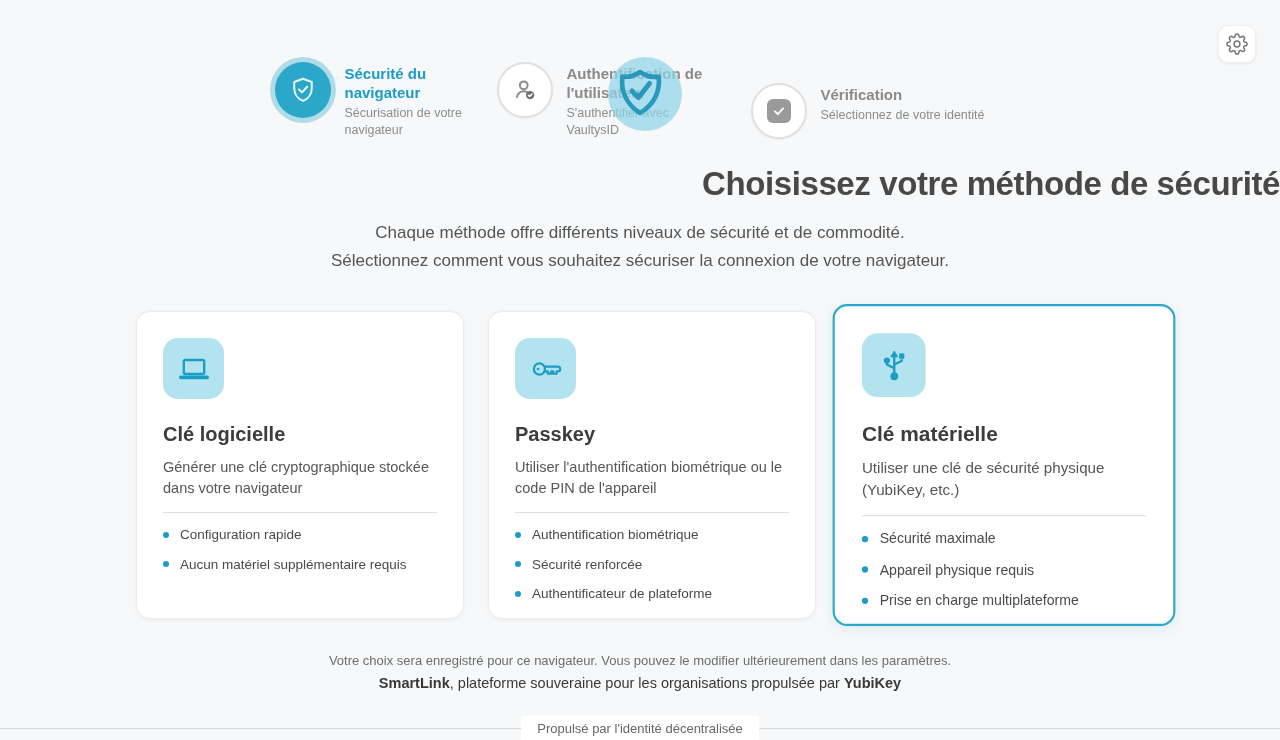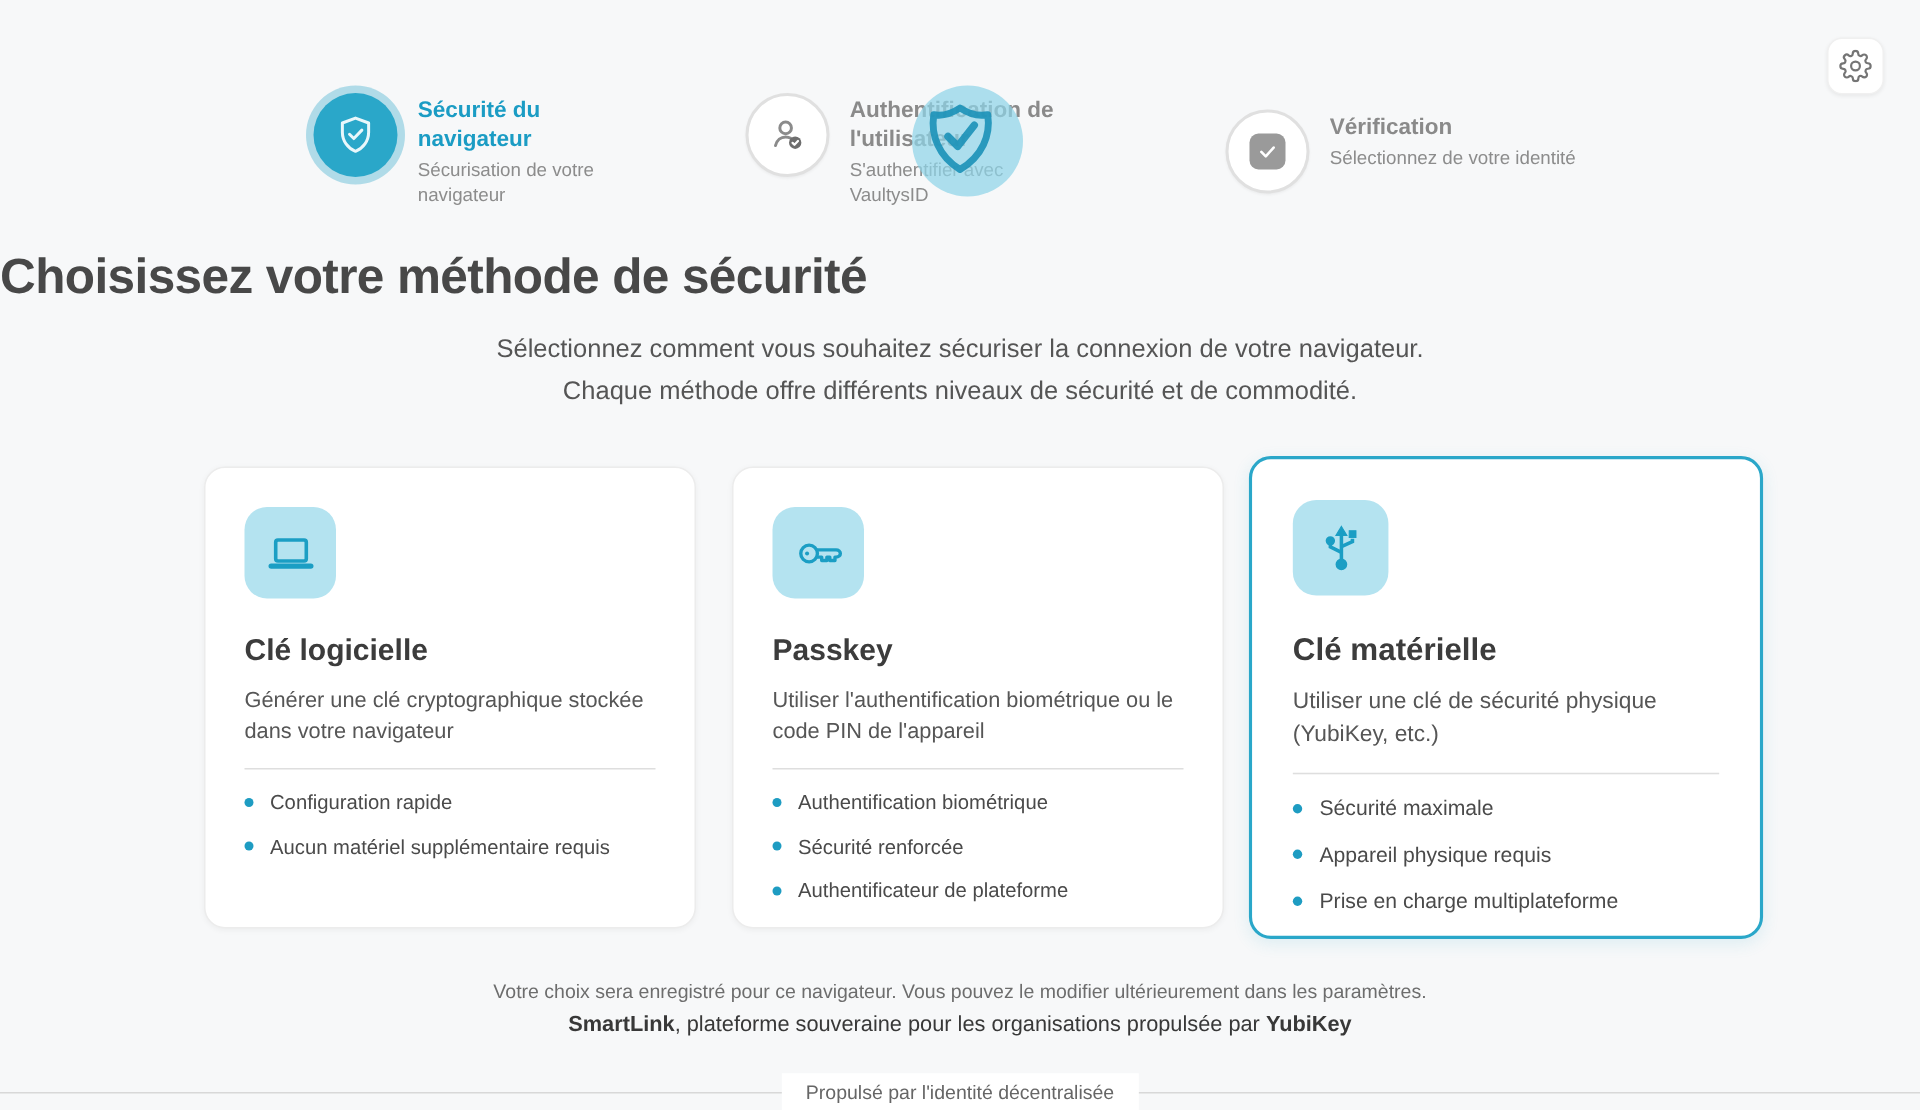--- a/index.html
+++ b/index.html
@@ -18,22 +18,22 @@
     width:38px; height:38px;
     background:#ffffff; border:1px solid #f0f0f0; border-radius:10px;
     display:flex; align-items:center; justify-content:center;
     box-shadow:0 1px 3px rgba(0,0,0,.07);
     cursor:pointer;
   }
 
   
   .stepper {
     padding-top:62px;
-    display:flex; justify-content:center; align-items:center;
-    gap:100px;
+    display:flex; justify-content:center; align-items:flex-end;
+    gap:34px;
   }
   .step { display:flex; align-items:flex-start; gap:14px; }
   .step-circle {
     width:56px; height:56px; border-radius:50%;
     display:flex; align-items:center; justify-content:center;
     flex:0 0 auto;
   }
   .step.active .step-circle {
     background:#2aa7c9;
     box-shadow:0 0 0 5px rgba(42,167,201,.35);
@@ -56,21 +56,21 @@
   }
 
   
   .logo-watermark {
     position:absolute; left:604px; top:55px;
     width:82px; height:82px; pointer-events:none; z-index:5;
   }
 
   
   .page-title {
-    margin-top:26px; text-align:left;
+    margin-top:26px; text-align:right;
     font-size:33px; font-weight:bold; letter-spacing:-.4px; color:#484848;
   }
   .page-subtitle {
     margin-top:16px; text-align:center;
     font-size:17px; line-height:28px; color:#555;
   }
 
   
   .cards {
     margin-top:36px;
@@ -197,22 +197,22 @@
 <div class="logo-watermark">
   <svg width="82" height="82" viewBox="0 0 82 82">
     <circle cx="41" cy="39" r="37" fill="#8fd4e8" fill-opacity="0.72"></circle>
     <path d="M36 17 C 42 21, 49 22.5, 54.5 21.5 C 56.5 35, 51 49, 36 58 C 21.5 49, 16.5 35, 18.5 21.5 C 24 22.5, 30 21, 36 17 Z" fill="none" stroke="#1d93b9" stroke-width="4.6" stroke-linejoin="round" stroke-opacity="0.92"></path>
     <polyline points="28 36 34.5 42.5 45.5 28.5" fill="none" stroke="#1d93b9" stroke-width="5" stroke-linecap="round" stroke-linejoin="round" stroke-opacity="0.92"></polyline>
   </svg>
 </div>
 
 <h1 class="page-title">Choisissez votre méthode de sécurité</h1>
 <div class="page-subtitle">
+  <div>Chaque méthode offre différents niveaux de sécurité et de commodité.</div>
   <div>Sélectionnez comment vous souhaitez sécuriser la connexion de votre navigateur.</div>
-  <div>Chaque méthode offre différents niveaux de sécurité et de commodité.</div>
 </div>
 
 <div class="cards">
 
   <div class="card">
     <div class="card-icon">
       <svg width="36" height="36" viewBox="0 0 24 24" fill="none" stroke="#1b9ec4" stroke-linecap="round" stroke-linejoin="round">
         <rect x="5.2" y="6" width="13.6" height="9.3" rx="1" stroke-width="1.6"></rect>
         <path d="M3.2 17.6h17.6" stroke-width="2.4"></path>
       </svg>

